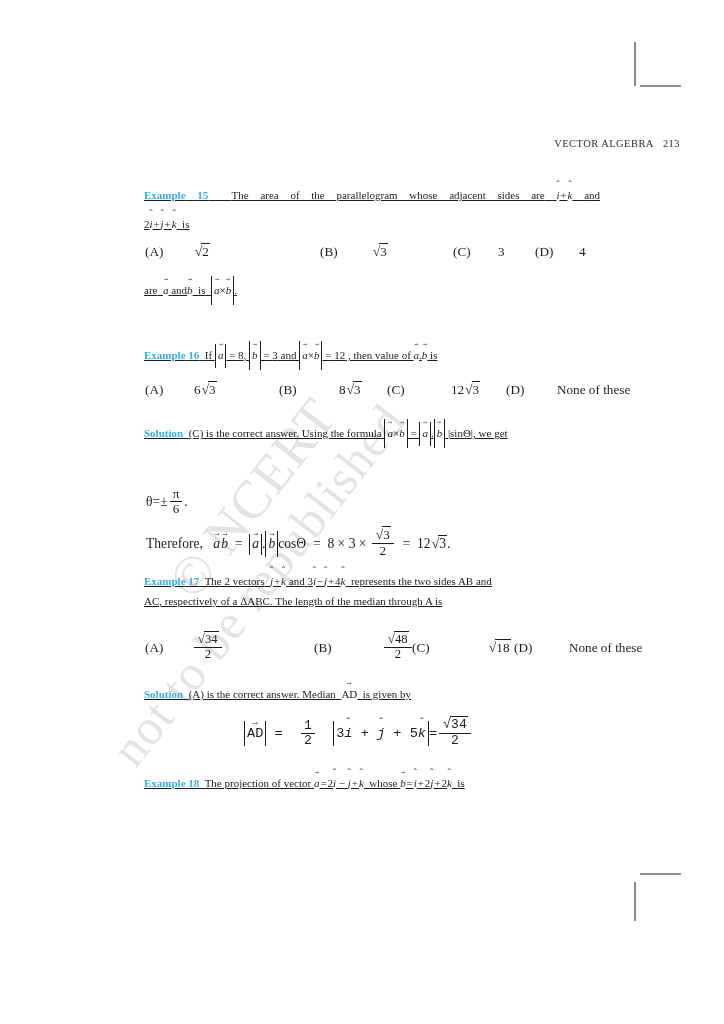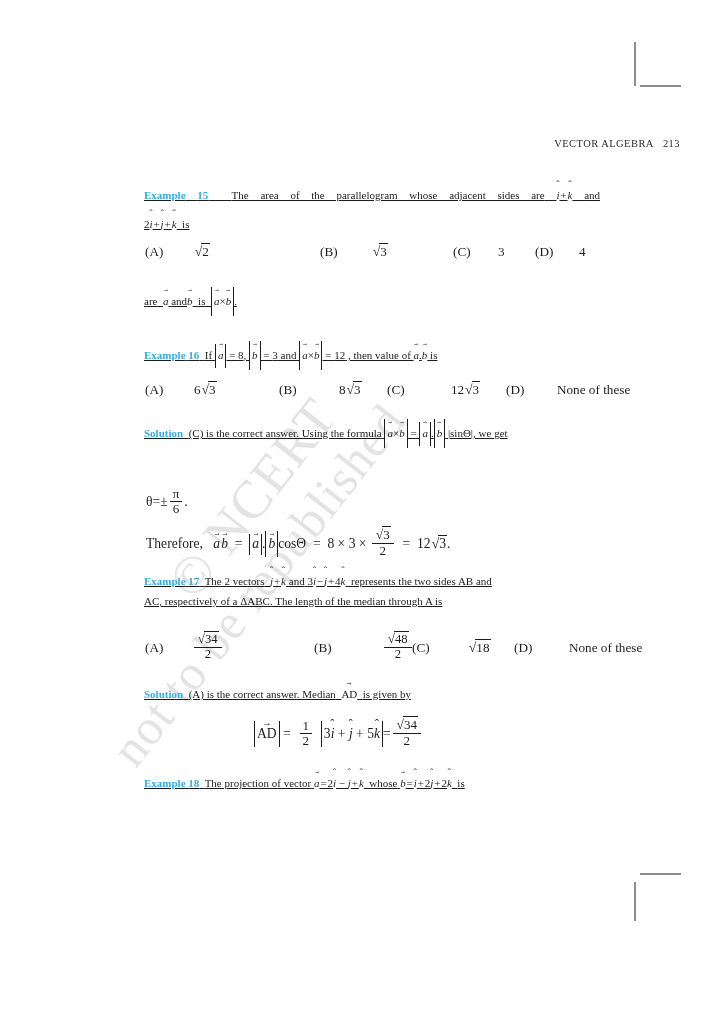--- a/index.html
+++ b/index.html
@@ -190,21 +190,21 @@
     <span class="opt" style="left:50px;"><span class="rad"><span class="rsym">√</span><span class="rbody">2</span></span></span>
     <span class="opt" style="left:176px;">(B)</span>
     <span class="opt" style="left:228px;"><span class="rad"><span class="rsym">√</span><span class="rbody">3</span></span></span>
     <span class="opt" style="left:309px;">(C)</span>
     <span class="opt" style="left:354px;">3</span>
     <span class="opt" style="left:391px;">(D)</span>
     <span class="opt" style="left:435px;">4</span>
   </div>
 
   <div class="blk" style="top:270px;">
-    <div class="ln" style="margin-top:22px;">
+    <div class="ln" style="margin-top:11px;">
       <span>are</span>&nbsp;
       <span class="vec">a</span>&nbsp;<span>and</span><span class="vec">b</span>&nbsp;
       <span>is</span>&nbsp;
       <span class="bars tall"><span class="vec">a</span>×<span class="vec">b</span></span><span>.</span>
     </div>
   </div>
 
   <div class="blk" style="top:346px;">
     <div class="ln">
       <span class="lbl">Example</span>
@@ -266,35 +266,35 @@
       <span>AC, respectively of a ΔABC. The length of the median through A is</span>
     </div>
   </div>
 
   <div class="opts" style="top:632px; left:0;">
     <span class="opt" style="left:1px; top:8px;">(A)</span>
     <span class="opt" style="left:48px; top:0px;"><span class="frac"><span class="num"><span class="rad"><span class="rsym">√</span><span class="rbody">34</span></span></span><span class="den">2</span></span></span>
     <span class="opt" style="left:170px; top:8px;">(B)</span>
     <span class="opt" style="left:238px; top:0px;"><span class="frac"><span class="num"><span class="rad"><span class="rsym">√</span><span class="rbody">48</span></span></span><span class="den">2</span></span></span>
     <span class="opt" style="left:268px; top:8px;">(C)</span>
-    <span class="opt" style="left:324px; top:8px;"><span class="rad"><span class="rsym">√</span><span class="rbody">18</span></span></span>
+    <span class="opt" style="left:344px; top:8px;"><span class="rad"><span class="rsym">√</span><span class="rbody">18</span></span></span>
     <span class="opt" style="left:370px; top:8px;">(D)</span>
     <span class="opt" style="left:425px; top:8px;">None of these</span>
   </div>
 
   <div class="blk" style="top:685px;">
     <div class="ln">
       <span class="lbl">Solution</span>&nbsp;
       <span>(A) is the correct answer. Median</span>&nbsp;
       <span class="ovrarrow">AD</span>&nbsp;
       <span>is given by</span>
     </div>
   </div>
 
-  <div class="disp" style="top:718px; left:110px;">
+  <div class="disp" style="top:718px; left:100px;font-family:Liberation Mono, monospace;">
     <span class="bars tall"><span class="ovrarrow">AD</span></span>
     <span>=</span>&nbsp;
     <span class="frac"><span class="num">1</span><span class="den">2</span></span>&nbsp;
     <span class="bars tall">3<span class="hat">i</span> + <span class="hat">j</span> + 5<span class="hat">k</span></span><span>=</span><span class="frac"><span class="num"><span class="rad"><span class="rsym">√</span><span class="rbody">34</span></span></span><span class="den">2</span></span>
   </div>
 
   <div class="blk" style="top:774px;">
     <div class="ln">
       <span class="lbl">Example</span>
       <span class="lbl">18</span>&nbsp;

